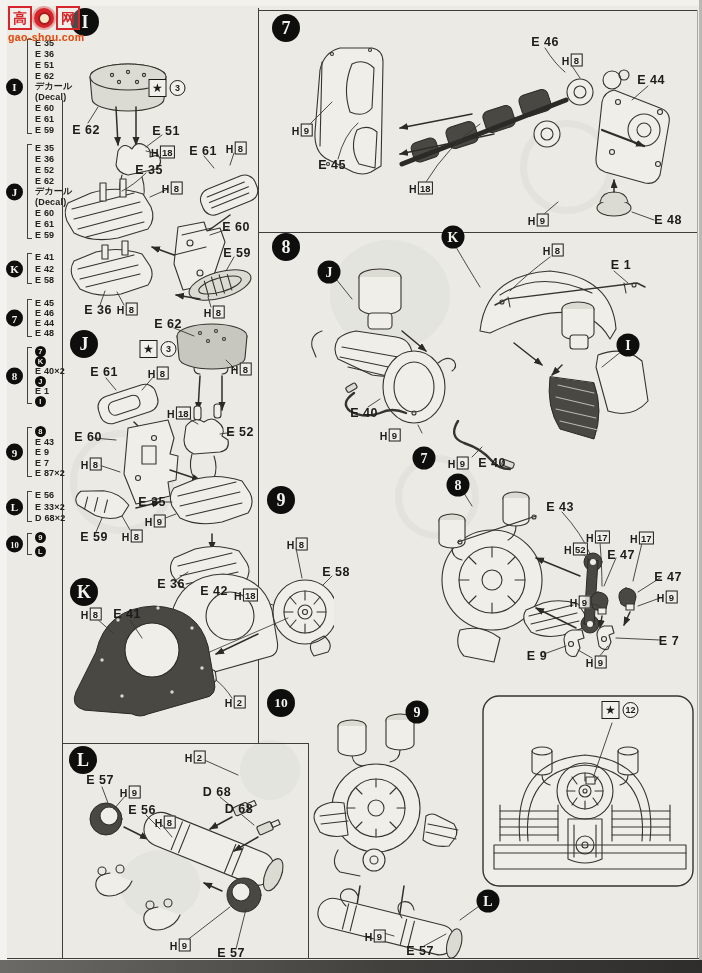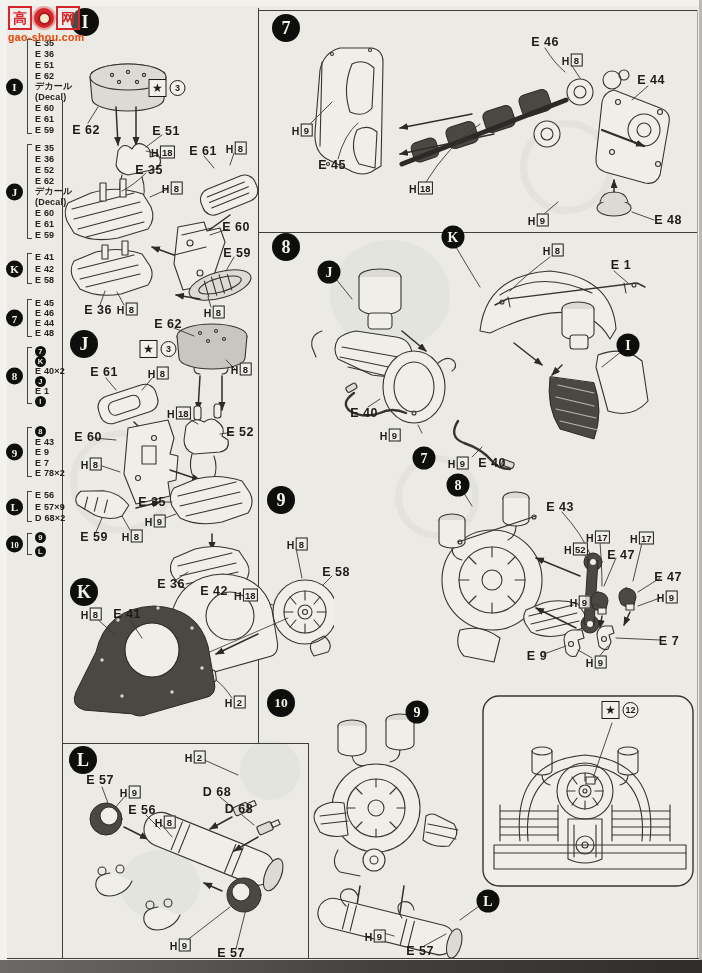--- a/index.html
+++ b/index.html
@@ -187,29 +187,29 @@
       <div class="grp" style="top: 426px; height: 52px;">
         <div class="gmark">9</div>
         <div class="bracket"></div>
         <div class="gitems">
           <div class="grow">
             <span class="mini">8</span>
           </div>
           <div class="grow">E 43</div>
           <div class="grow">E 9</div>
           <div class="grow">E 7</div>
-          <div class="grow">E 78×2</div>
+          <div class="grow">E 87×2</div>
         </div>
       </div>
       <div class="grp" style="top: 490px; height: 33px;">
         <div class="gmark">L</div>
         <div class="bracket"></div>
         <div class="gitems">
           <div class="grow">E 56</div>
-          <div class="grow">E 57×9</div>
+          <div class="grow">E 33×2</div>
           <div class="grow">D 68×2</div>
         </div>
       </div>
       <div class="grp" style="top: 532px; height: 24px;">
         <div class="gmark two">10</div>
         <div class="bracket"></div>
         <div class="gitems">
           <div class="grow">
             <span class="mini">9</span>
           </div>

